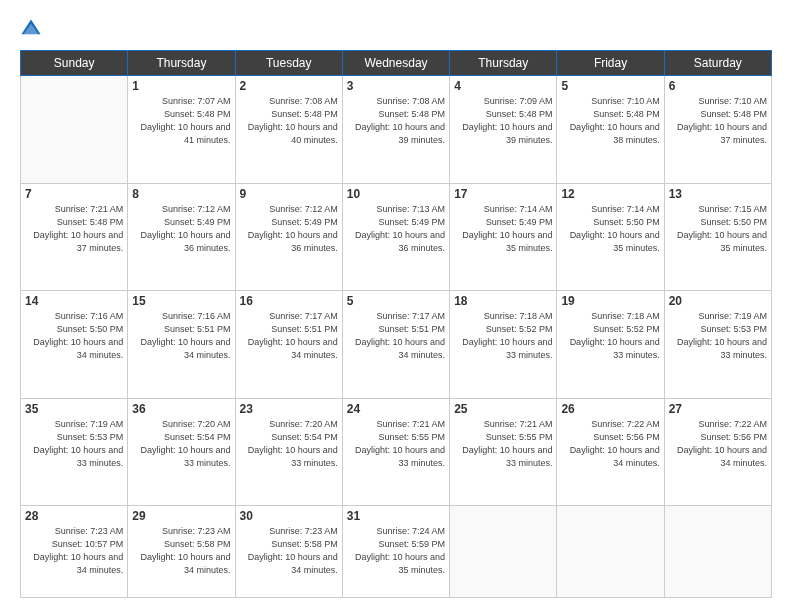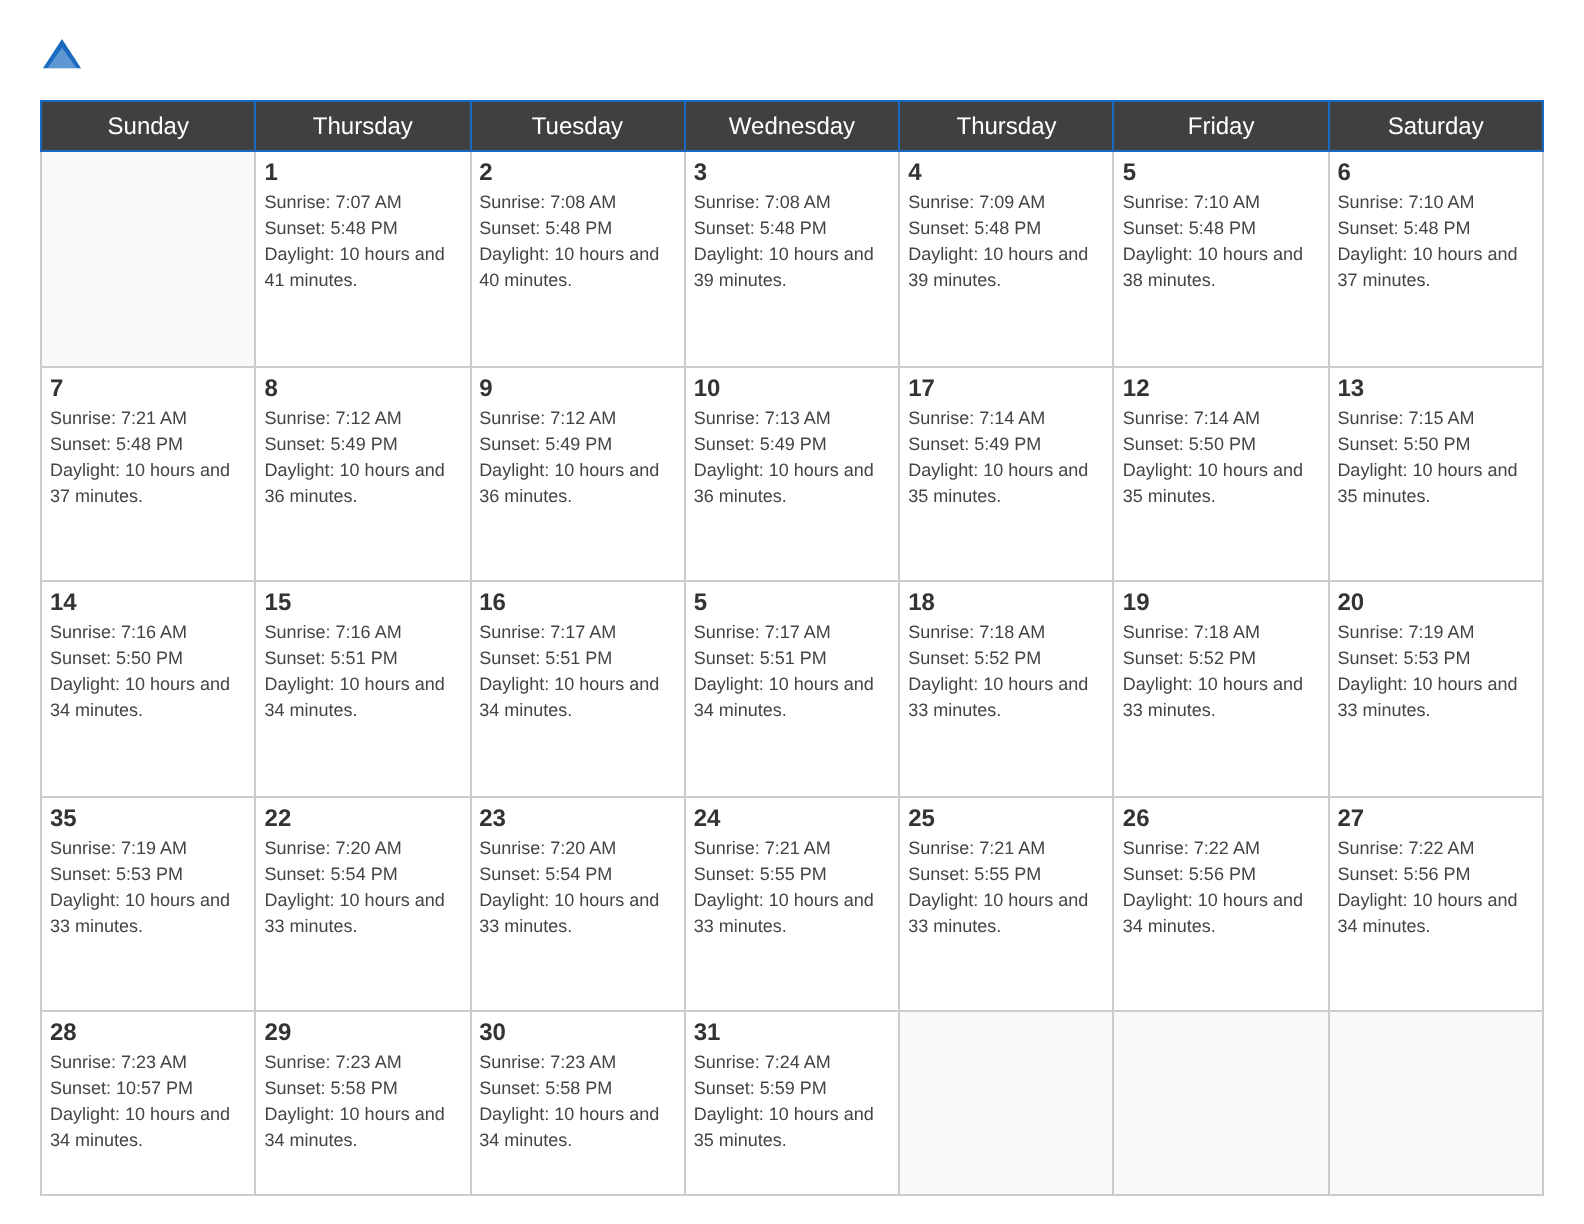--- a/index.html
+++ b/index.html
@@ -84,20 +84,21 @@
       font-size: 12px;
       font-weight: bold;
       color: #333;
       display: block;
       margin-bottom: 2px;
     }
     .day-info {
       font-size: 9px;
       color: #444;
       line-height: 1.45;
+      text-align: right;
     }
     .calendar tr:last-child td {
       height: 75px;
     }
   </style>
 </head>
 <body>
 
 <div class="page">
   <div class="header">
@@ -279,21 +280,21 @@
         </tr>
         <tr>
           <td>
             <span class="day-num">35</span>
             <div class="day-info">Sunrise: 7:19 AM
 Sunset: 5:53 PM
 Daylight: 10 hours
 and 33 minutes.</div>
           </td>
           <td>
-            <span class="day-num">22</span>
+            <span class="day-num">36</span>
             <div class="day-info">Sunrise: 7:20 AM
 Sunset: 5:54 PM
 Daylight: 10 hours
 and 33 minutes.</div>
           </td>
           <td>
             <span class="day-num">23</span>
             <div class="day-info">Sunrise: 7:20 AM
 Sunset: 5:54 PM
 Daylight: 10 hours

